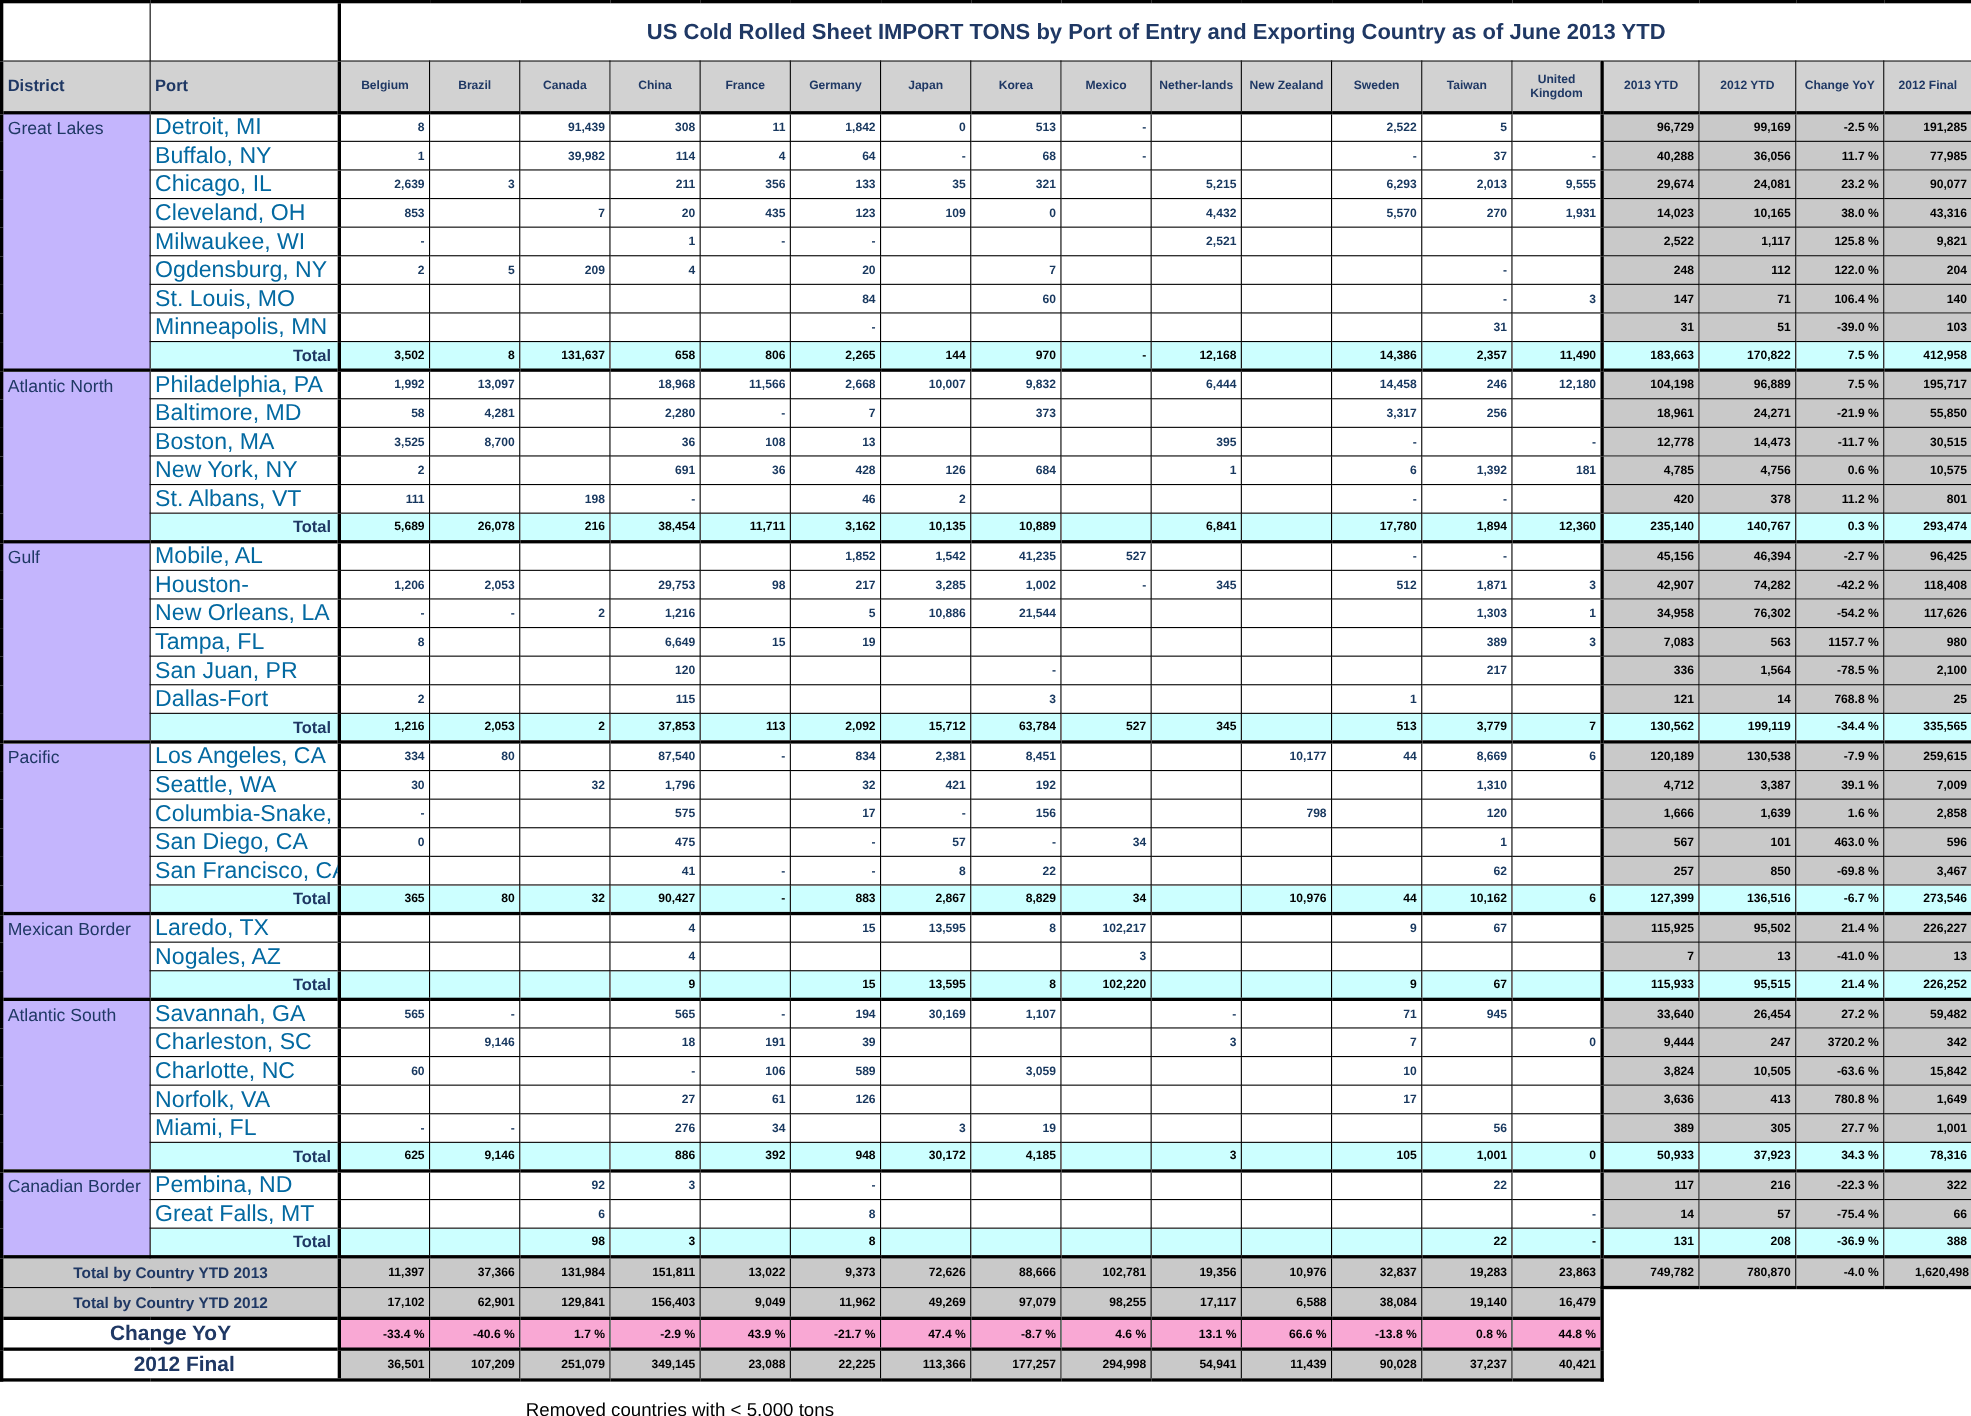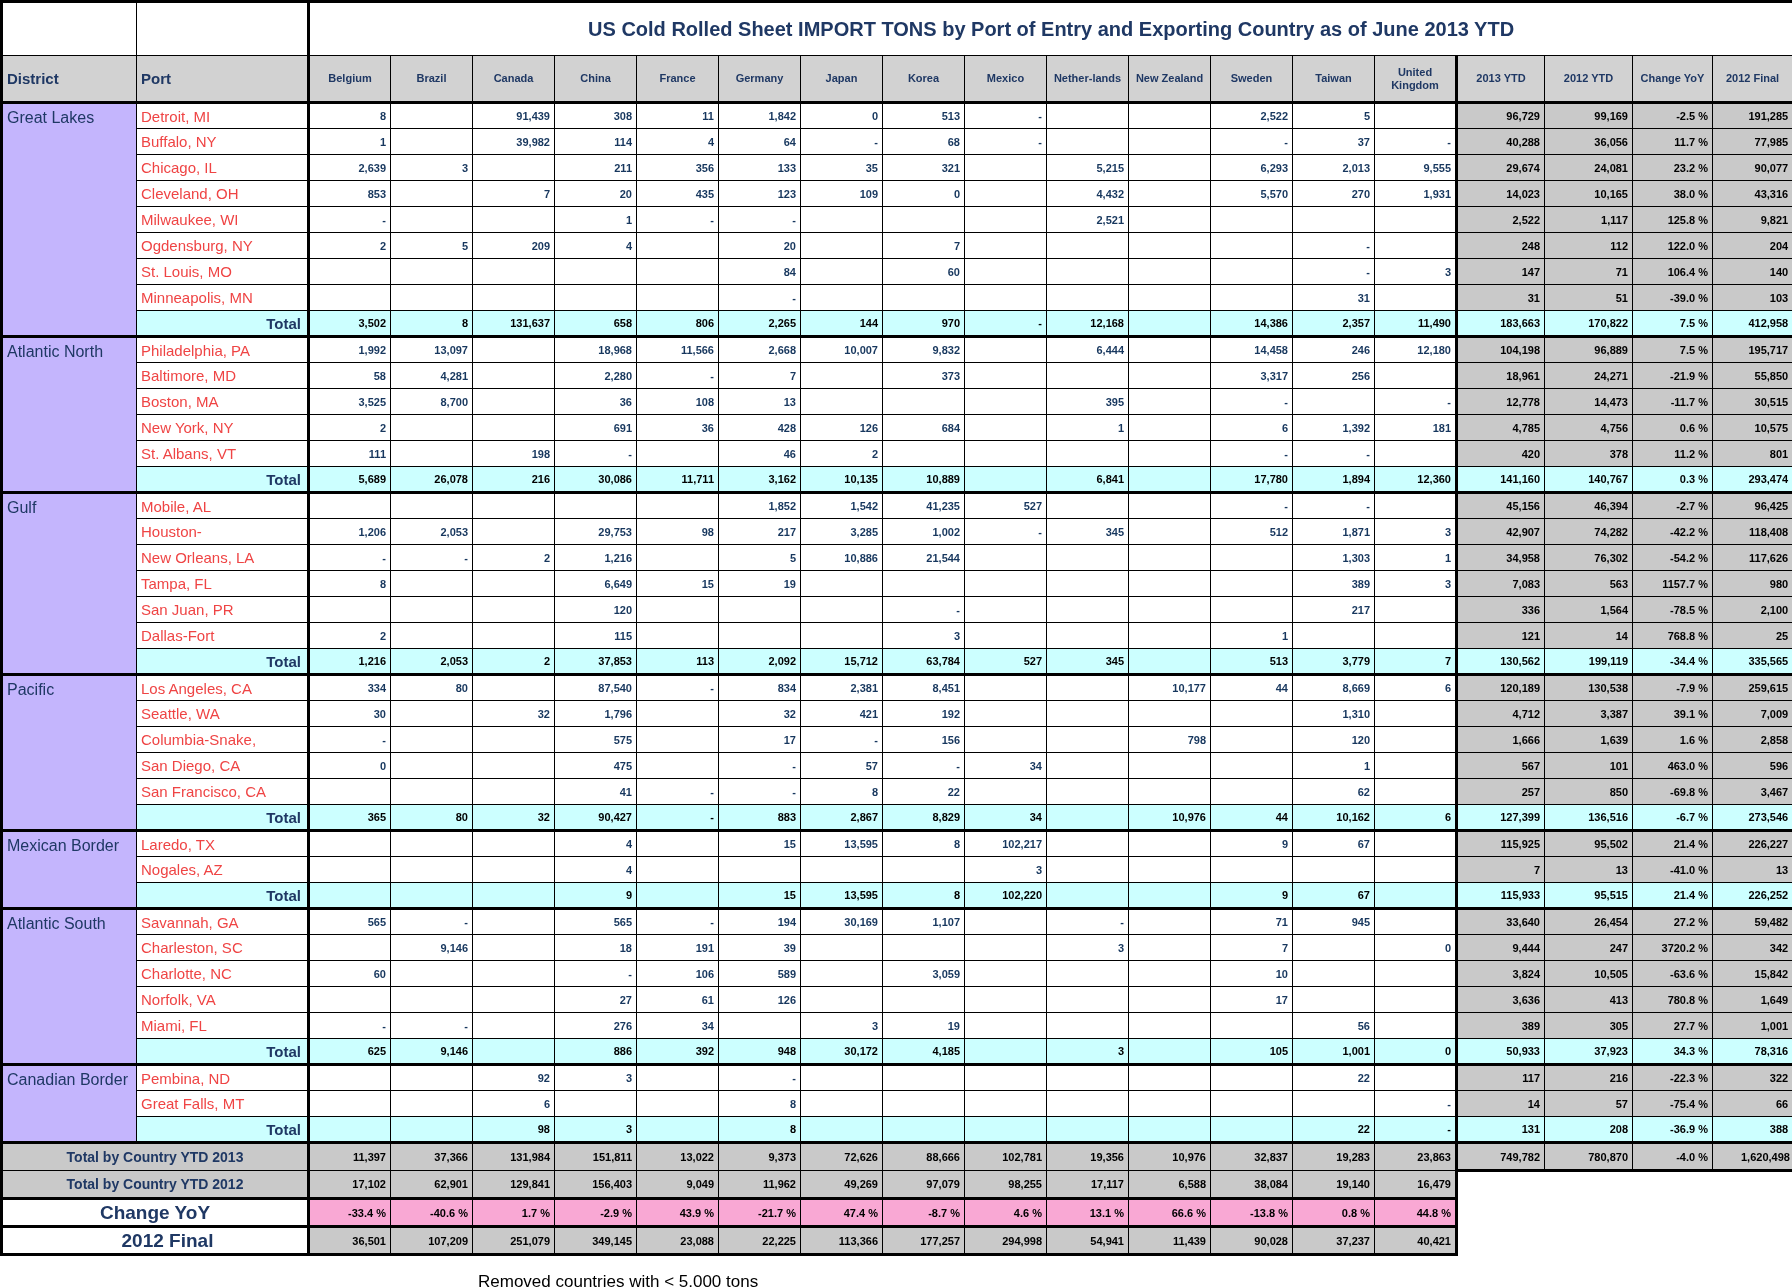--- a/index.html
+++ b/index.html
@@ -8,21 +8,21 @@
   table { border-collapse:collapse; table-layout:fixed; width:1792px; }
   td { border:1px solid #000; height:26px; padding:0 3px; overflow:hidden; white-space:nowrap;
        vertical-align:middle; font-family:"Liberation Sans", sans-serif; }
   .corner { background:#fff; height:54px; }
   .title  { background:#fff; color:#1F3864; font-weight:bold; font-size:20px; text-align:center; }
   .hdr  { background:#D2D2D2; color:#1F3864; font-weight:bold; font-size:11px; text-align:center;
           white-space:normal; height:47px; line-height:1.15; }
   .hdrl { text-align:left; font-size:15px; padding-left:4px; }
   .dcell { background:#c4b5fd; color:#1F3864; font-size:16px; vertical-align:top; white-space:normal;
            line-height:1.45; padding:2px 2px 0 4px; }
-  .pcell { background:#fff; color:#ef4444; font-size:15px; padding-left:4px; }
+  .pcell { background:#fff; color:#0369a1; font-size:21px; padding-left:4px; }
   .num  { background:#fff; color:#17375E; font-weight:bold; font-size:11px; text-align:right; padding-right:4px; }
   .ytd  { background:#C9C9C9; color:#000; font-weight:bold; font-size:11px; text-align:right; padding-right:4px; }
   .trow { background:#CCFFFF; color:#000; }
   .tlabel { background:#CCFFFF; color:#1F3864; font-weight:bold; font-size:15px; text-align:right; padding-right:6px; }
   .sum-label { background:#C9C9C9; color:#1F3864; font-weight:bold; font-size:14px; text-align:center; }
   .big-label { background:#fff; color:#1F3864; font-weight:bold; font-size:19px; text-align:center; }
   .sumgray { background:#C9C9C9; color:#000; }
   .pct { background:#f9a8d4; color:#000; }
   .srow td { height:28px; }
   .ghost { border:none; background:transparent; }
@@ -381,32 +381,32 @@
           <td class="ytd cL">420</td>
           <td class="ytd">378</td>
           <td class="ytd">11.2 %</td>
           <td class="ytd cR">801</td>
         </tr>
         <tr>
           <td class="tlabel">Total</td>
           <td class="num trow cL">5,689</td>
           <td class="num trow">26,078</td>
           <td class="num trow">216</td>
-          <td class="num trow">30,086</td>
+          <td class="num trow">38,454</td>
           <td class="num trow">11,711</td>
           <td class="num trow">3,162</td>
           <td class="num trow">10,135</td>
           <td class="num trow">10,889</td>
           <td class="num trow"></td>
           <td class="num trow">6,841</td>
           <td class="num trow"></td>
           <td class="num trow">17,780</td>
           <td class="num trow">1,894</td>
           <td class="num trow">12,360</td>
-          <td class="ytd trow cL">141,160</td>
+          <td class="ytd trow cL">235,140</td>
           <td class="ytd trow">140,767</td>
           <td class="ytd trow">0.3 %</td>
           <td class="ytd trow cR">293,474</td>
         </tr>
         <tr>
           <td class="dcell cL cT" rowspan="7">Gulf</td>
           <td class="pcell cT">Mobile, AL</td>
           <td class="num cL cT"></td>
           <td class="num cT"></td>
           <td class="num cT"></td>

